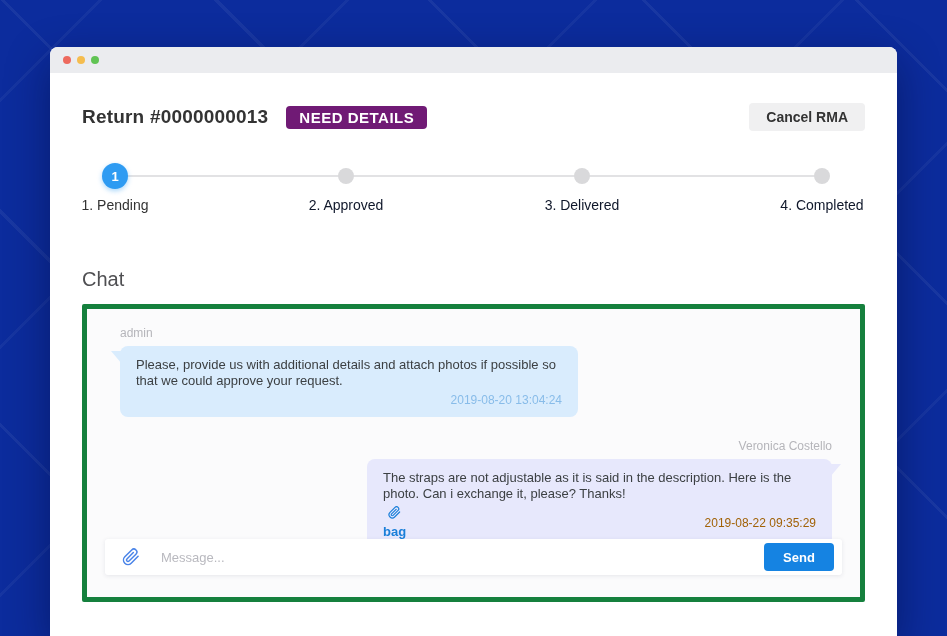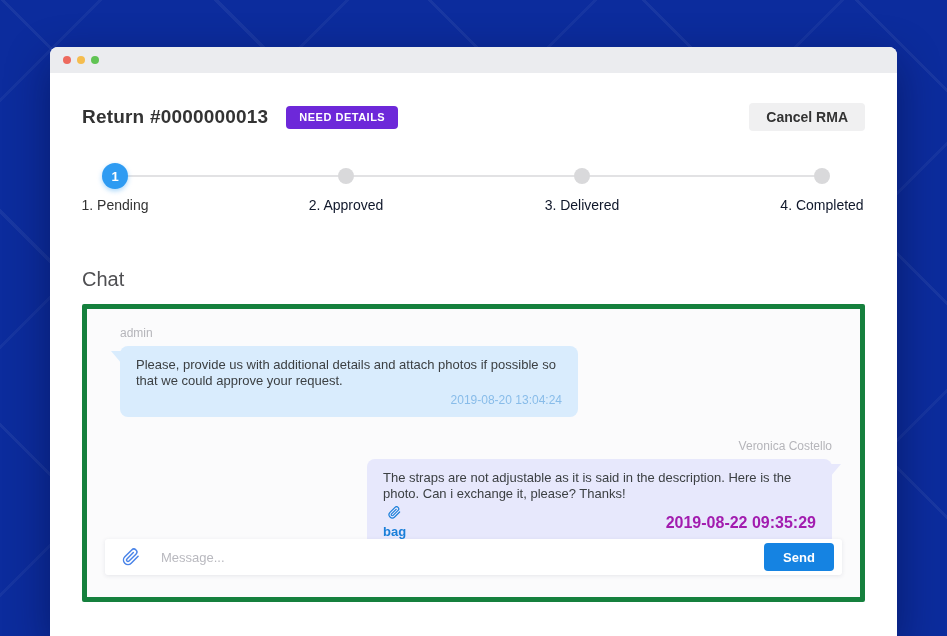--- a/index.html
+++ b/index.html
@@ -27,22 +27,22 @@
   .tl-red   { background:#ed6a5e; }
   .tl-yellow{ background:#f5bd4f; }
   .tl-green { background:#61c454; }
 
   .content { padding:0 32px; }
 
   
   .header-row { margin-top:30px; display:flex; align-items:center; height:28px; }
   .page-title { font-size:19px; font-weight:bold; color:#333333; letter-spacing:.2px; }
   .status-badge {
-    margin-left:18px; background:#6d28d9; color:#ffffff;
-    font-size:11px; font-weight:bold; letter-spacing:.5px;
+    margin-left:18px; background:#701a75; color:#ffffff;
+    font-size:15px; font-weight:bold; letter-spacing:.5px;
     padding:6px 13px; border-radius:4px; border:none; line-height:11px;
   }
   .cancel-btn {
     margin-left:auto; background:#f0f0f1; color:#333333;
     font-size:14px; font-weight:bold; font-family:inherit;
     padding:0 17px; height:28px; border-radius:4px; border:none; cursor:pointer;
   }
 
   
   .stepper { position:relative; height:62px; margin-top:32px; }
@@ -88,21 +88,21 @@
   .bubble-right::after {
     content:""; position:absolute; right:-9px; top:5px;
     border-left:11px solid #e7e8fc; border-bottom:13px solid transparent;
   }
   .ts-blue { display:block; text-align:right; font-size:12px; color:#88bce9; margin-top:3px; }
   .bubble-footer { display:flex; justify-content:space-between; align-items:center; margin-top:4px; }
   .attachment-link {
     color:#1a7fd9; font-size:13px; font-weight:bold; text-decoration:none;
     display:inline-flex; align-items:center; gap:5px;flex-direction:column;
   }
-  .ts-gray { font-size:16px; color:#a21caf;font-weight:bold; }
+  .ts-gray { font-size:12px; color:#a16207; }
 
   
   .input-bar {
     position:absolute; left:18px; right:18px; bottom:22px; height:36px;
     background:#ffffff; border-radius:3px; box-shadow:0 1px 4px rgba(40,50,80,.10);
     display:flex; align-items:center; padding:0 4px 0 17px;
   }
   .clip-btn { border:none; background:none; cursor:pointer; display:flex; align-items:center; padding:0; }
   .msg-input {
     flex:1; border:none; outline:none; font-family:inherit;

